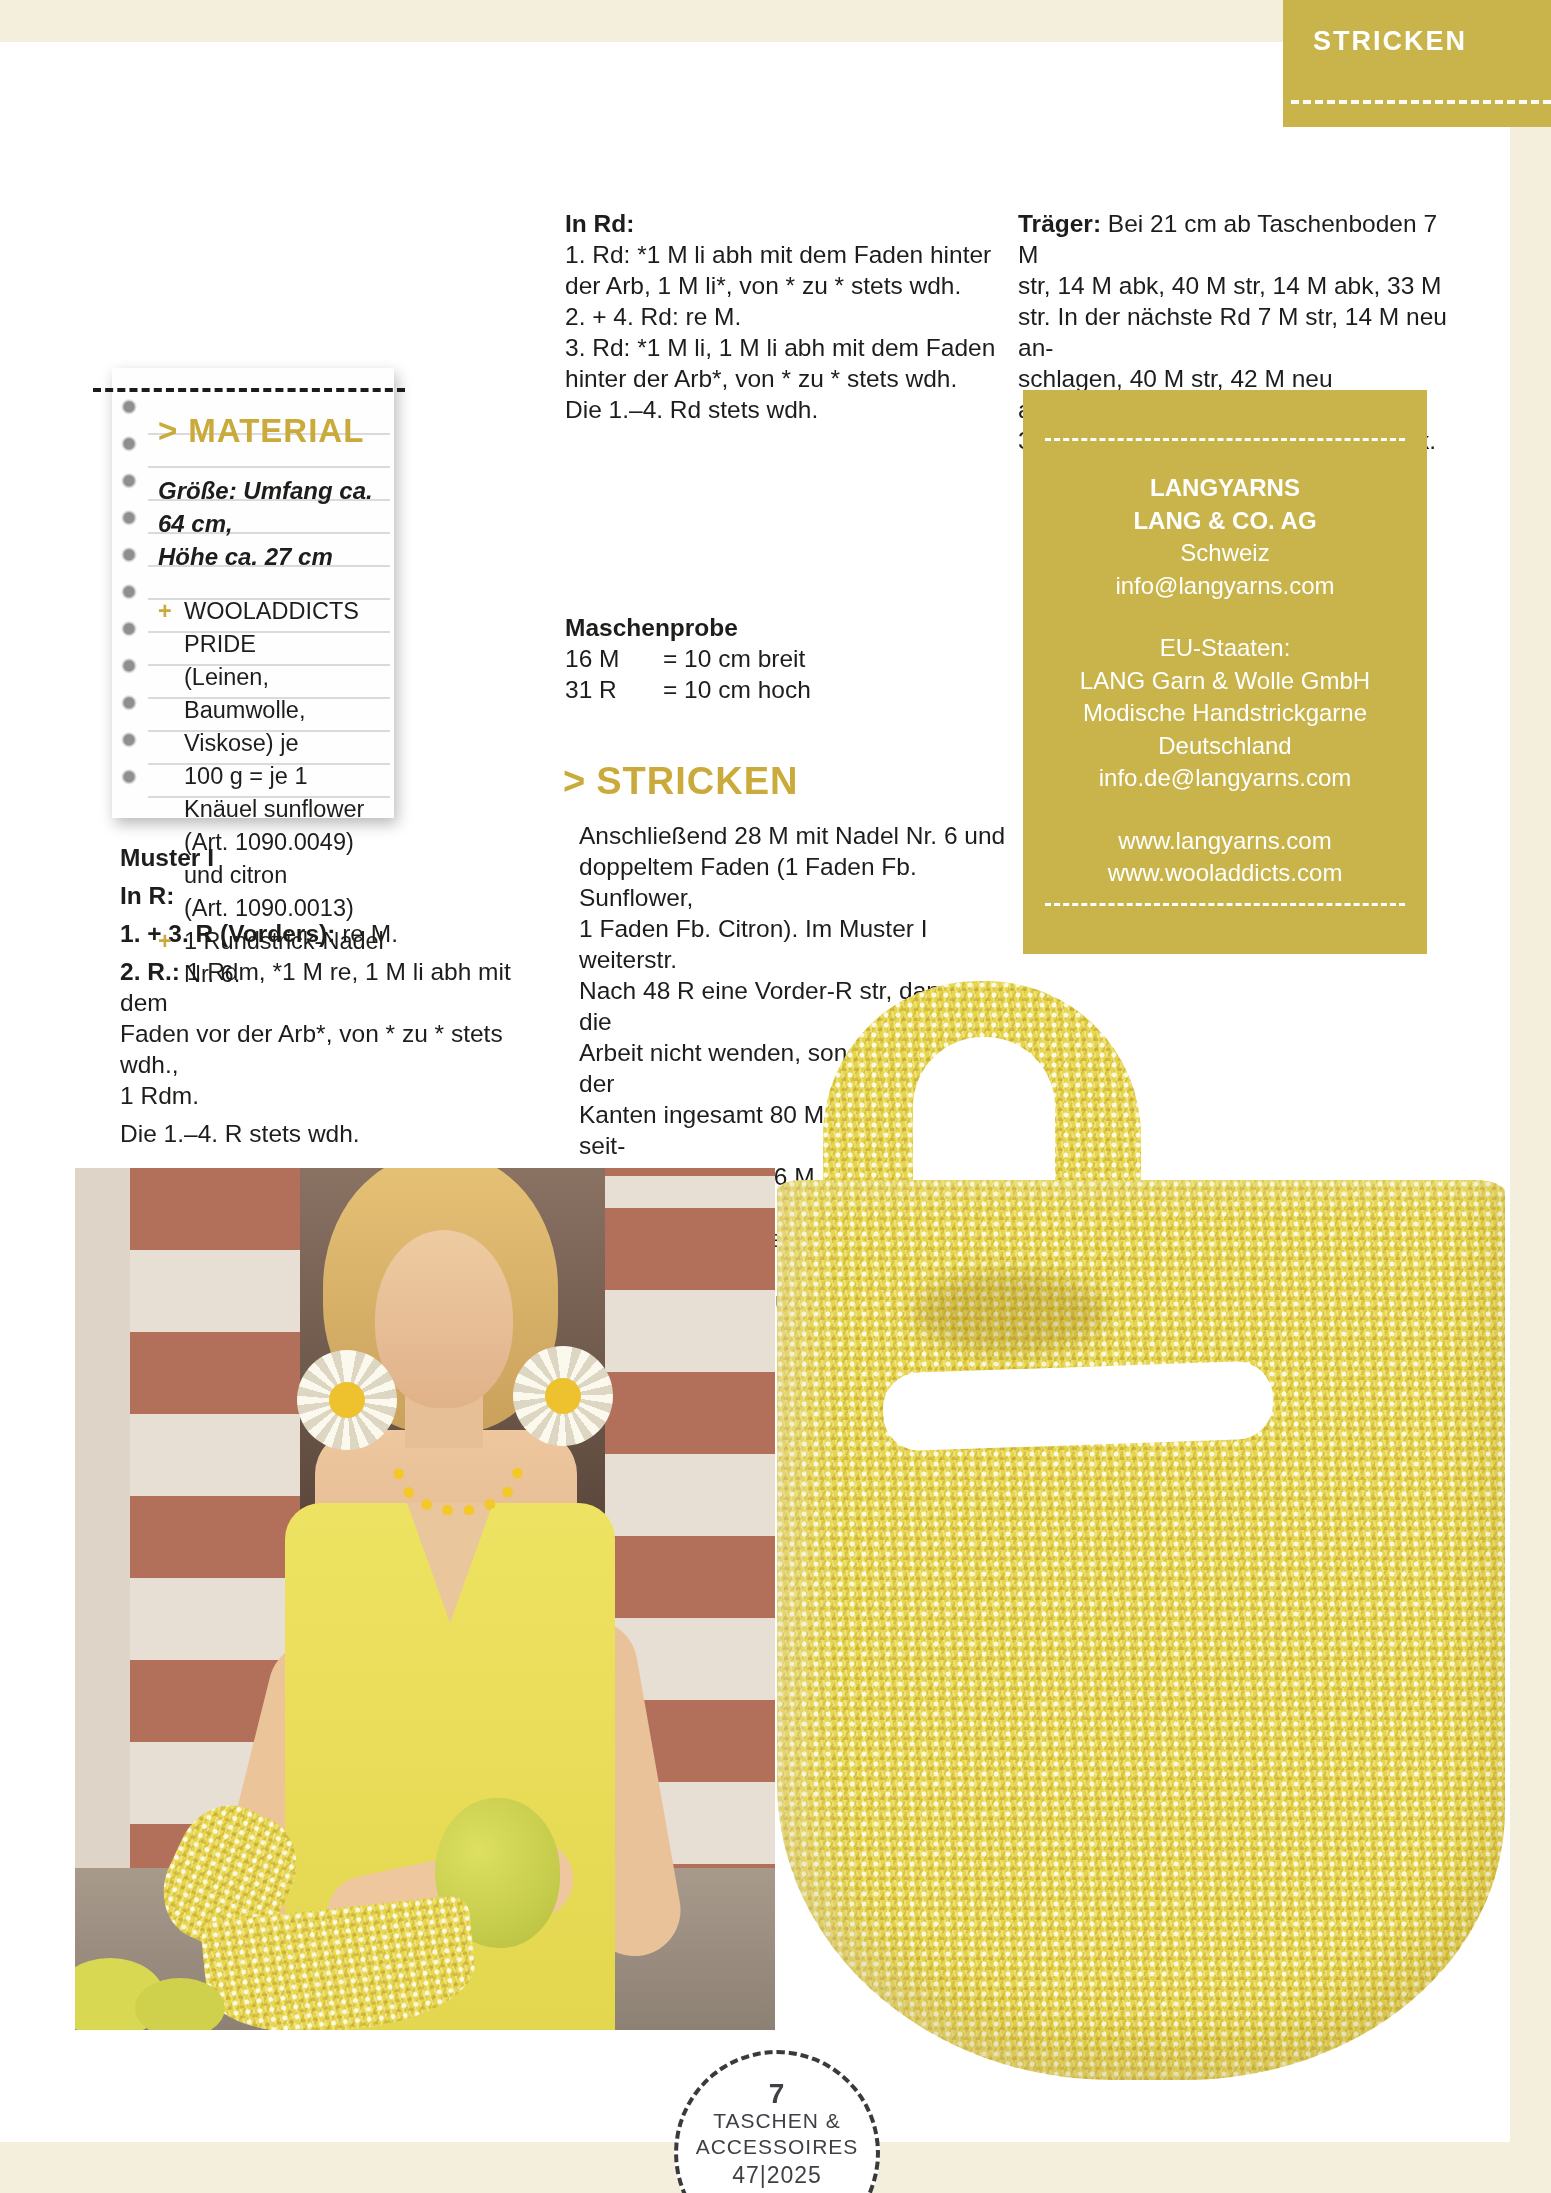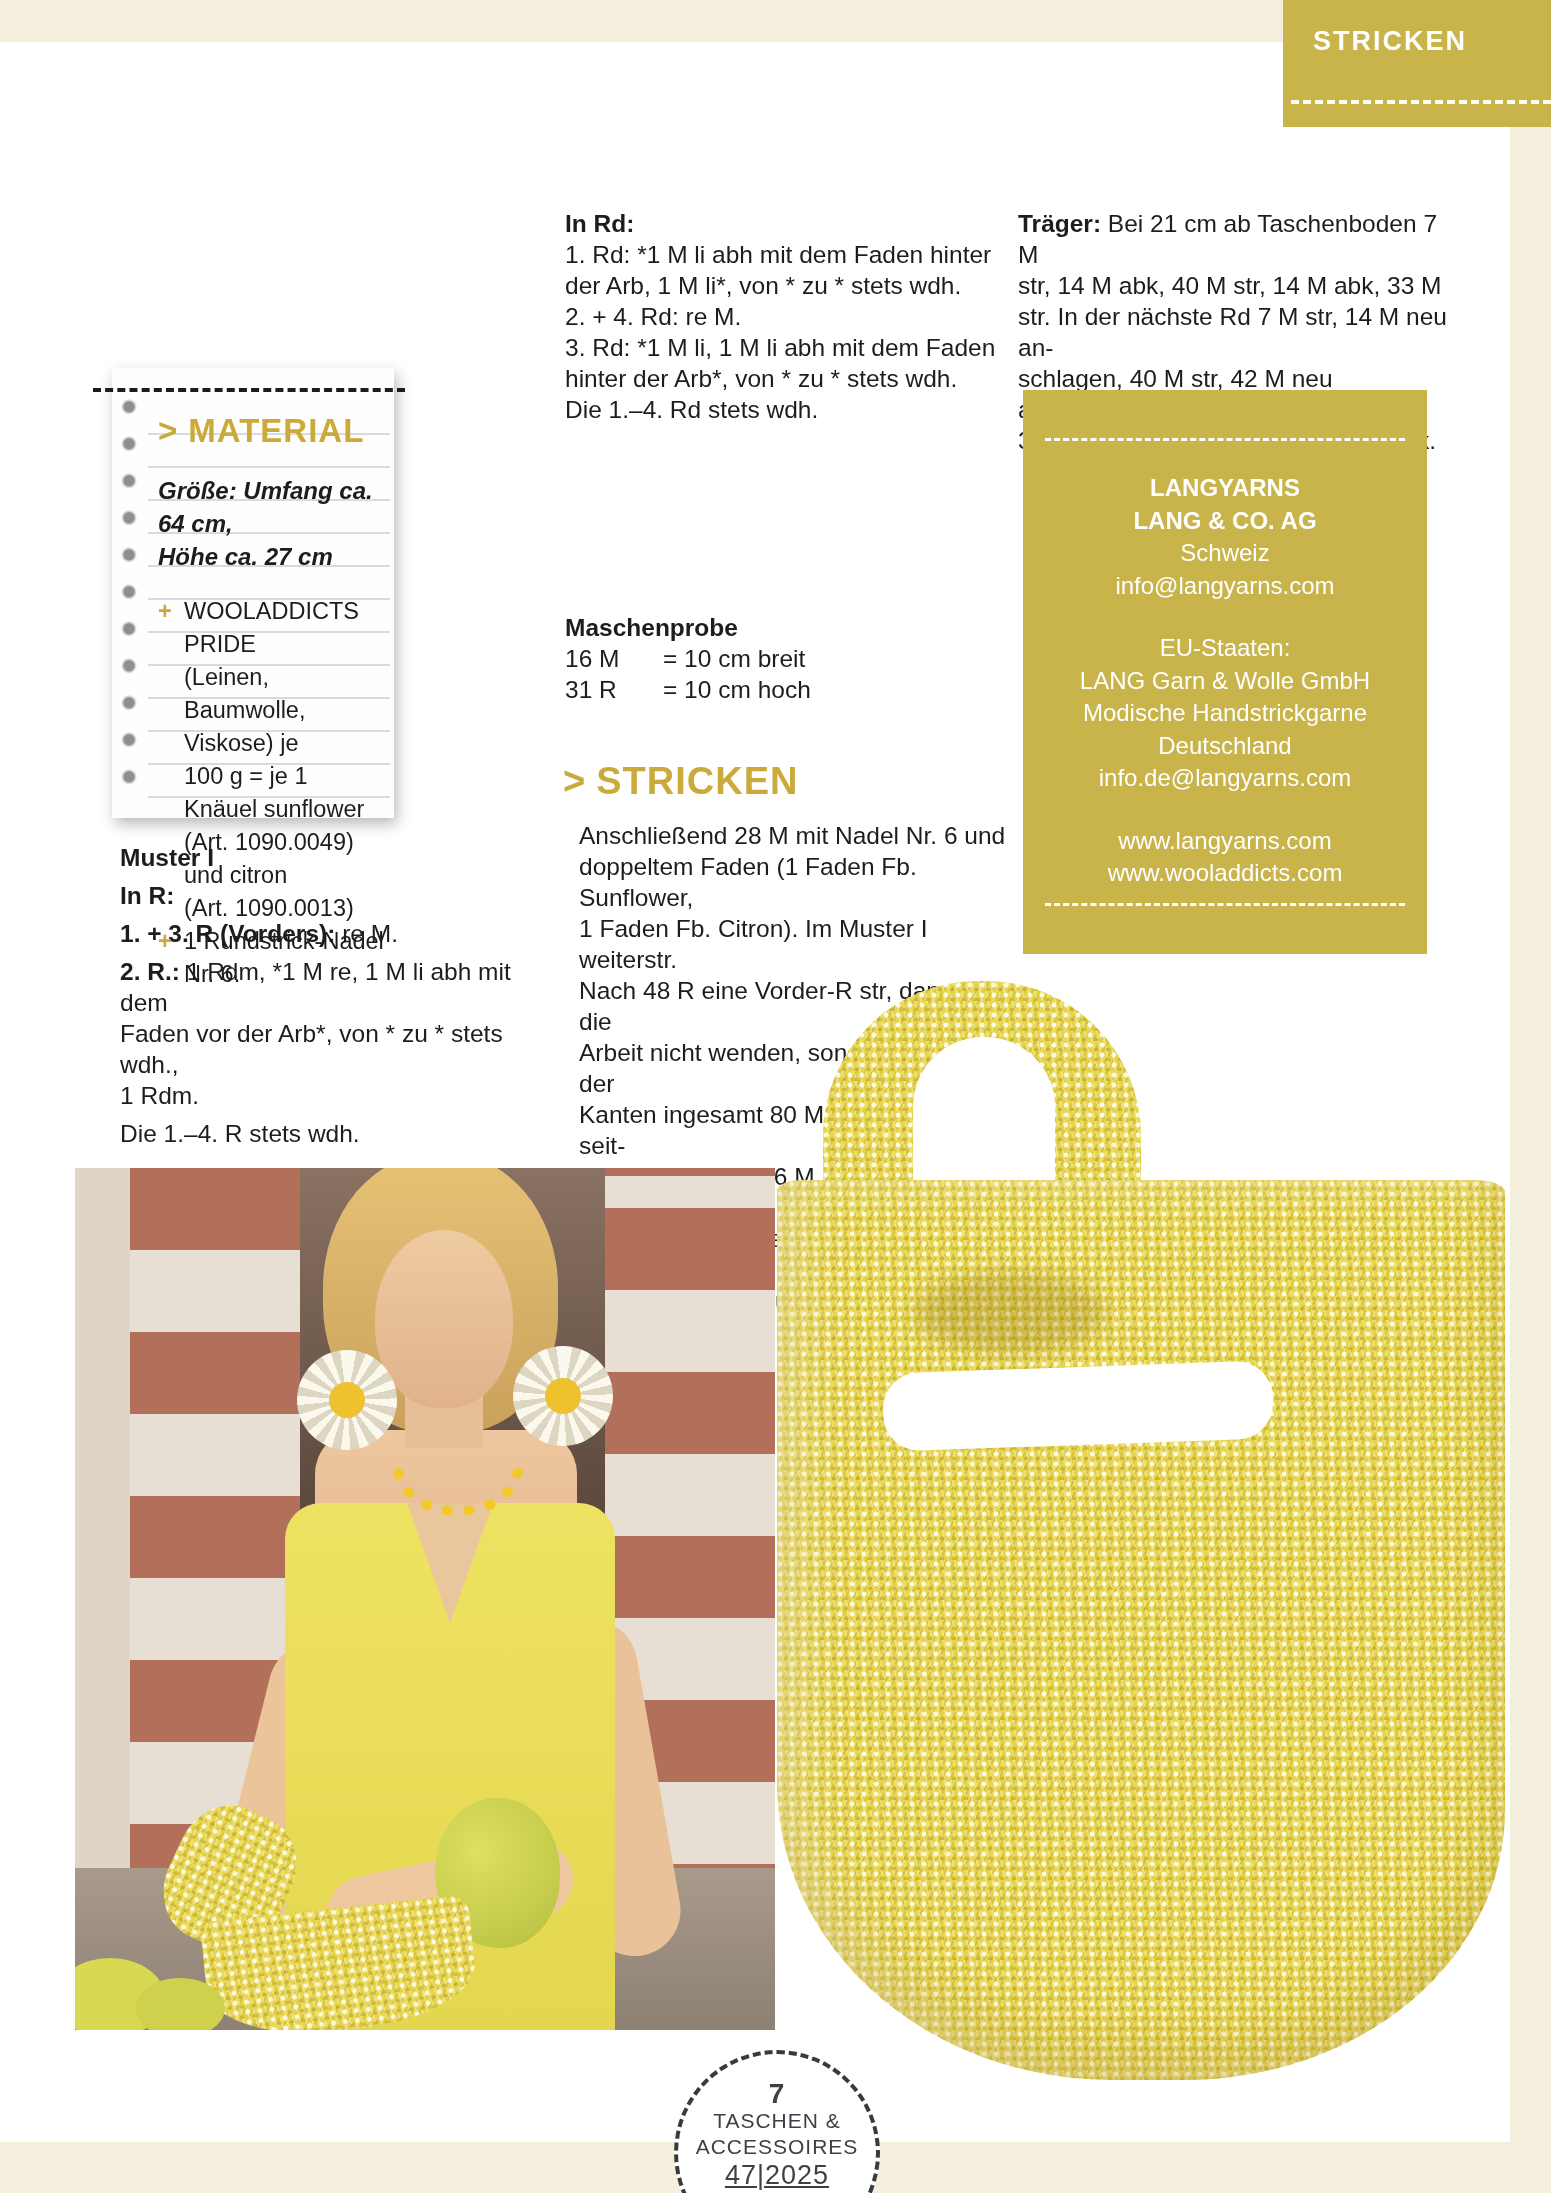--- a/index.html
+++ b/index.html
@@ -102,21 +102,21 @@
   .bag-hole{left:148px;top:62px;width:142px;height:250px;background:#fff;border-radius:70px 70px 55px 55px;}
   .bag-body{left:12px;top:205px;width:728px;height:900px;border-radius:26px 30px 44% 46% / 10px 12px 30% 33%;
     box-shadow:inset 0 -30px 60px rgba(150,120,20,.25), inset 25px 0 45px rgba(255,255,240,.35);}
   .handle-shadow{left:150px;top:298px;width:190px;height:80px;background:rgba(150,118,20,.30);border-radius:50%;filter:blur(10px);}
   .bag-slot{left:118px;top:392px;width:390px;height:78px;background:#fff;border-radius:36px;transform:rotate(-2deg);}
 
   
   .badge{left:674px;top:2050px;width:206px;height:206px;border-radius:50%;background:#fff;border:4px dashed #3a3a3a;z-index:6;text-align:center;color:#3f3f46;box-sizing:border-box;padding-top:26px;}
   .badge-num{font-size:28px;font-weight:bold;line-height:28px;letter-spacing:1px;}
   .badge-line{font-size:21px;line-height:26px;letter-spacing:1px;}
-  .badge-issue{font-size:27px;line-height:30px;letter-spacing:1px;text-decoration:underline;}
+  .badge-issue{font-size:23px;line-height:30px;letter-spacing:1px;}
 </style>
 </head>
 <body>
 
 <div class="page">
 
   <div class="abs band-top"></div>
   <div class="abs band-right"></div>
   <div class="abs band-bottom"></div>
 

